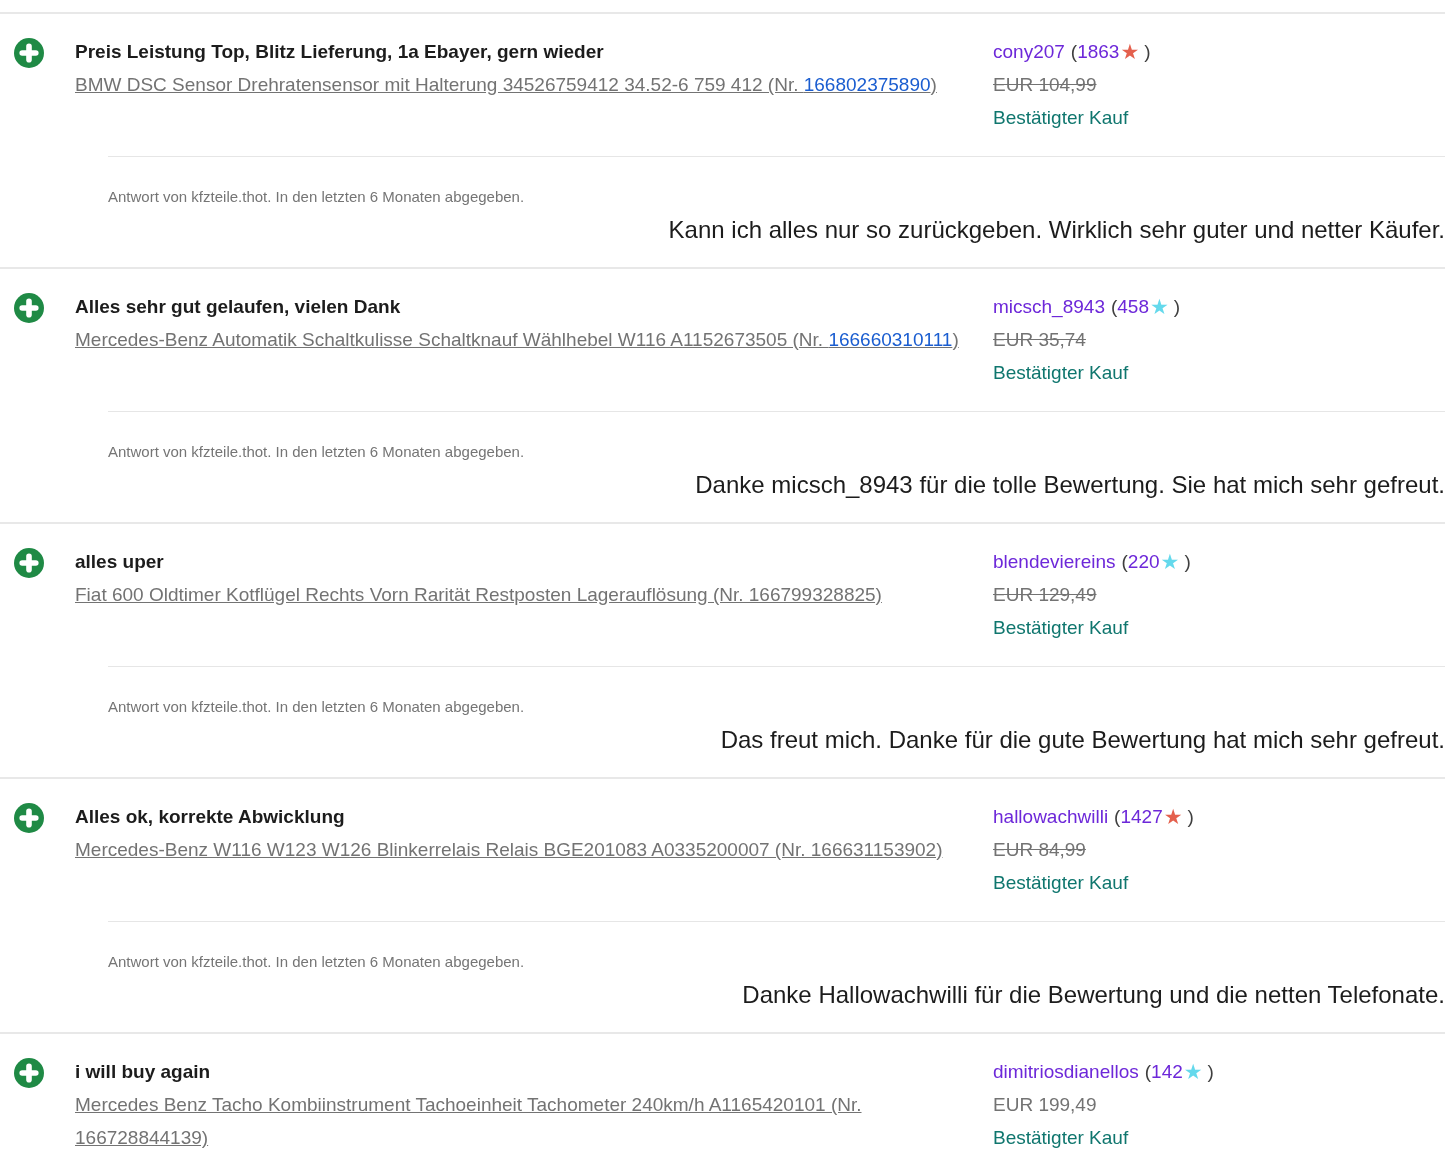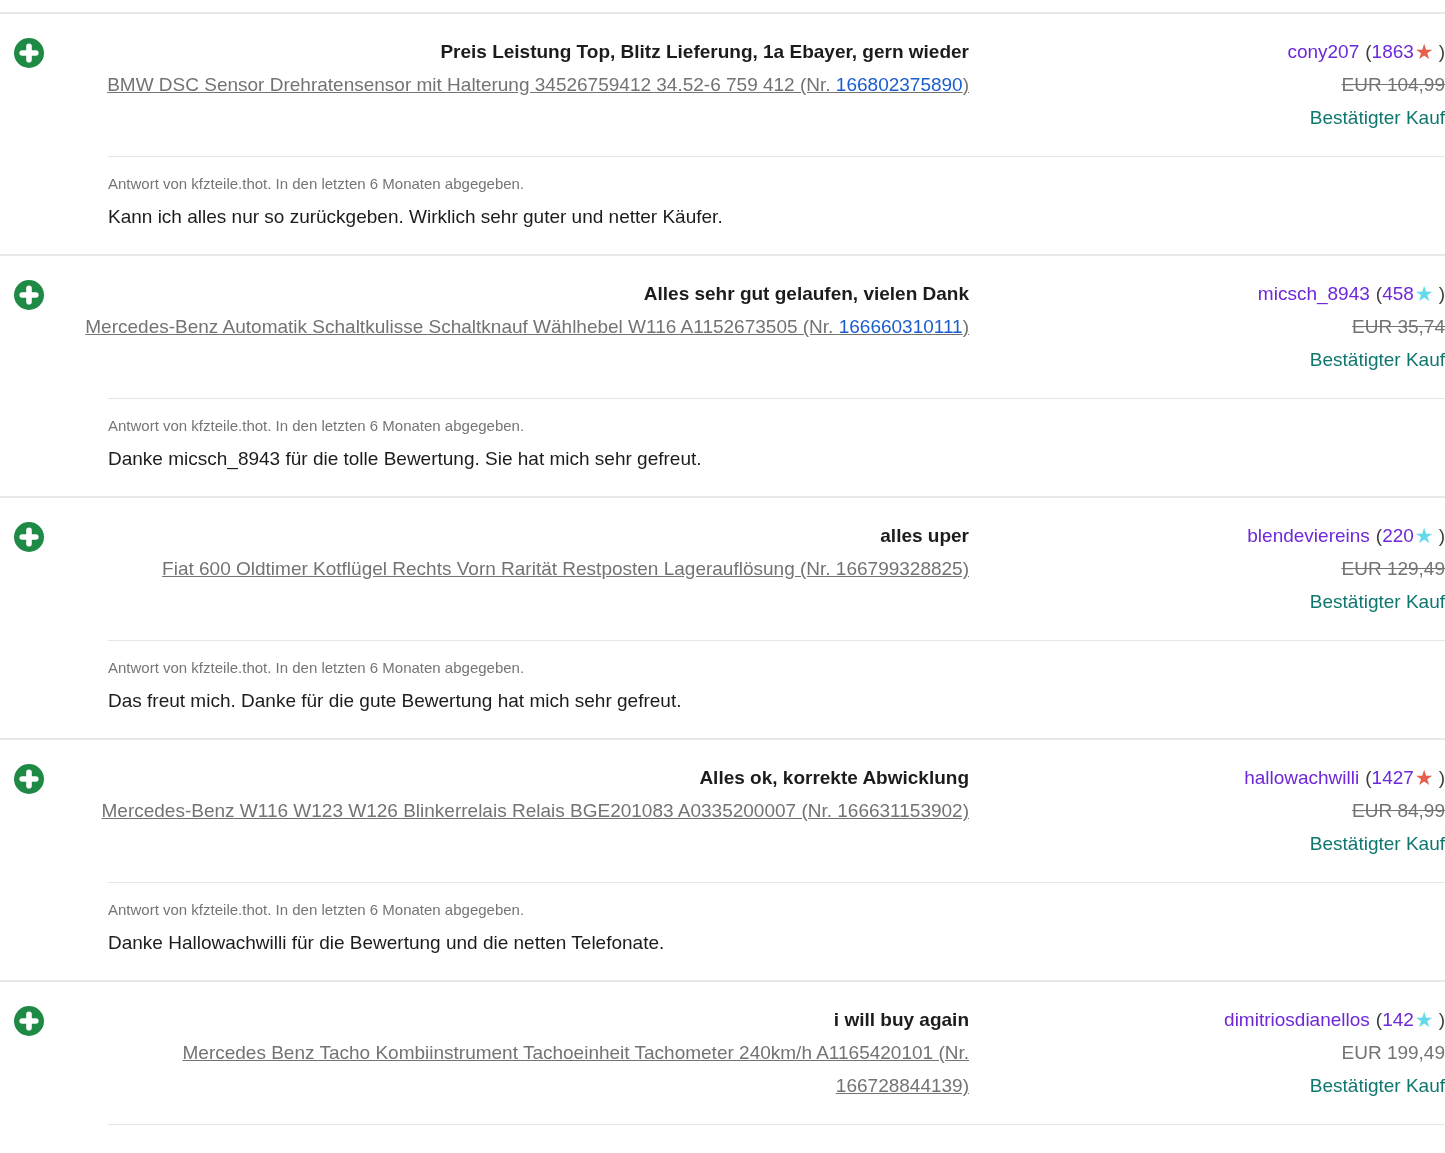--- a/index.html
+++ b/index.html
@@ -4,42 +4,42 @@
 <style>
   * { margin:0; padding:0; box-sizing:border-box; }
   html, body {
     width:1445px; height:1153px; overflow:hidden;
     background:#ffffff;
     font-family:"Liberation Sans","DejaVu Sans",sans-serif;
     color:#1c1c1c;
   }
   .feedback-list { padding-top:12px; }
   .entry { border-top:2px solid #e8e8e8; padding:21px 0 24px 0; }
-  .entry-row { display:flex; align-items:flex-start;text-align:right; }
+  .entry-row { display:flex; align-items:flex-start; }
   .icon-col { flex:0 0 75px; width:75px; padding-left:14px; padding-top:3px; }
   .plus-icon svg { display:block; width:30px; height:30px; }
   .plus-circle { fill:#1f8a45; }
   .plus-cross { stroke:#ffffff; stroke-width:5.6; stroke-linecap:round; fill:none; }
   .main-col { flex:1 1 auto; max-width:918px; padding-right:24px;
               font-size:19px; line-height:33px; color:#737373; }
   .title { font-size:19px; line-height:33px; font-weight:bold; color:#1c1c1c; }
   .item-desc { font-size:19px; line-height:33px; color:#737373;text-decoration:underline; }
   a.item-link { color:#1a5dd0; text-decoration:none; cursor:pointer; }
   .right-col { flex:0 0 452px; width:452px; font-size:19px; line-height:33px; color:#737373; }
   .buyer-line { color:#3f3f3f; }
   a.buyer-link, a.count-link { color:#6d28d9; text-decoration:none; cursor:pointer; }
   .paren-open { margin-left:6px; }
   .paren-close { margin-left:5px; }
   .star { font-size:21px; vertical-align:-1px; margin-left:1px; }
   .price { color:#737373; }
   .price.struck { text-decoration:line-through; }
   .confirmed { color:#0f766e; }
-  .reply { margin-left:108px; margin-top:22px; border-top:1px solid #e6e6e6; padding-top:16px; }
+  .reply { margin-left:108px; margin-top:22px; border-top:1px solid #e6e6e6; padding-top:29px; }
   .reply-meta { font-size:15px; line-height:21px; color:#757575; }
-  .reply-text { margin-top:9px; font-size:19px; line-height:27px; color:#1c1c1c; }
+  .reply-text { margin-top:9px; font-size:24px; line-height:27px; color:#1c1c1c;text-align:right; }
 </style>
 </head>
 <body>
 
 <div class="feedback-list">
 
   <article class="entry">
     <div class="entry-row">
       <div class="icon-col">
         <span class="plus-icon">

